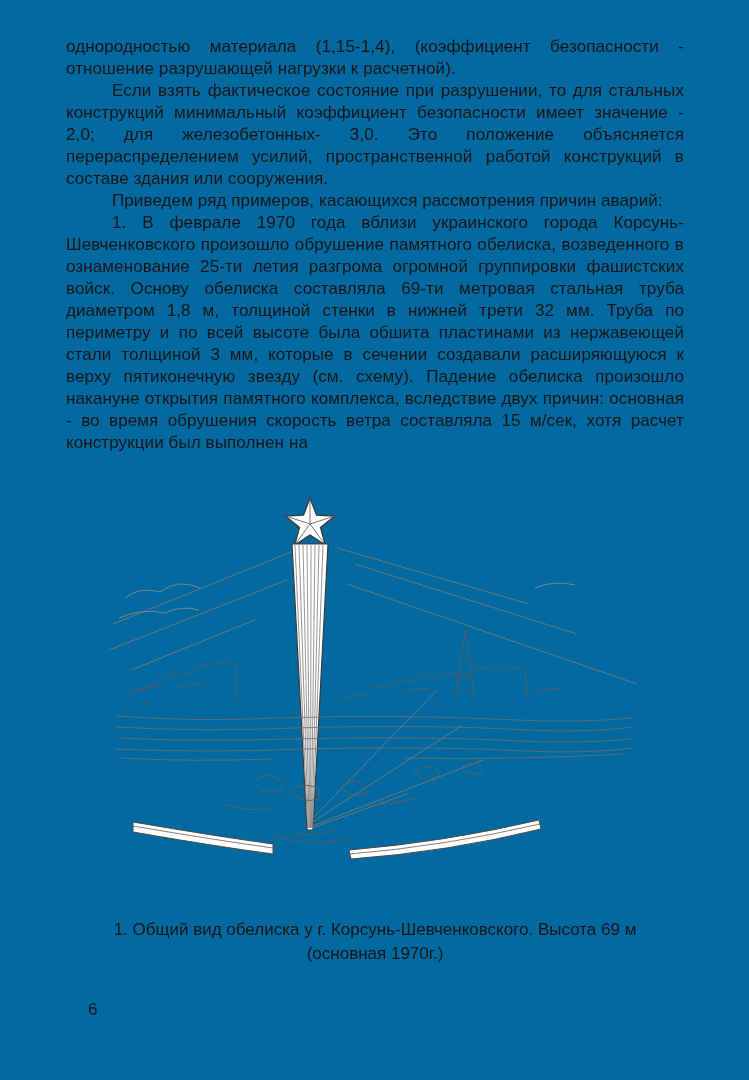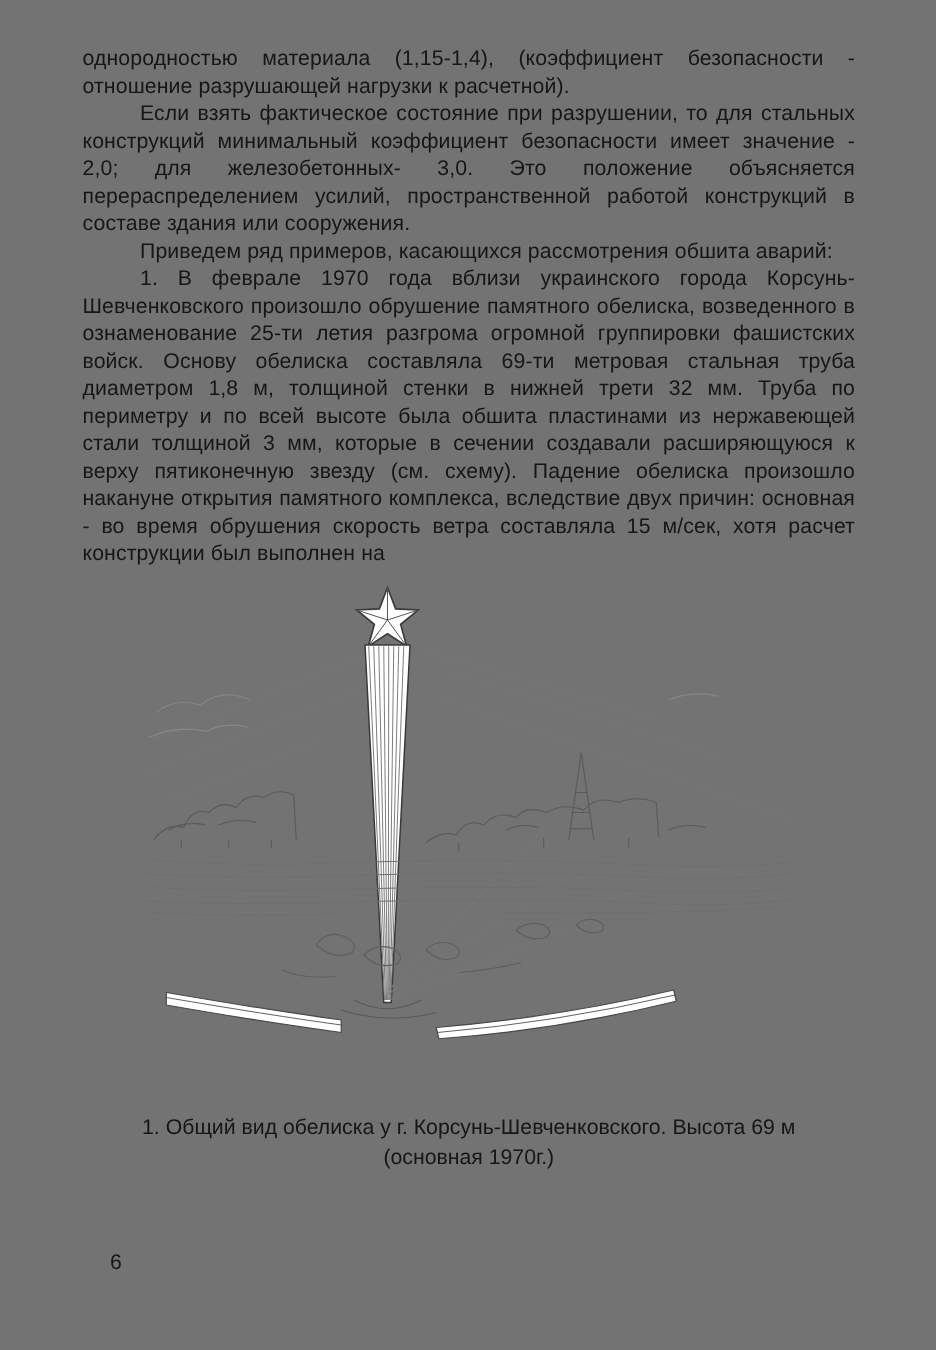--- a/index.html
+++ b/index.html
@@ -1,41 +1,41 @@
 <!DOCTYPE html>
 <html lang="ru"><head>
 <meta charset="utf-8">
 <style>
   html, body { margin: 0; padding: 0; background: #e8e8e8; }
   .page {
     position: relative;
     width: 749px;
     height: 1080px;
     margin: 0 auto;
-    background: #737373;
+    background: #0369a1;
     color: #161616;
     font-family: "Liberation Sans", "DejaVu Sans", sans-serif;
     overflow: hidden;
   }
   .text-block {
     position: absolute;
     left: 66px;
     top: 36px;
     width: 618px;
     font-size: 17px;
     line-height: 22px;
     text-align: justify;
     letter-spacing: 0.1px;
   }
   .para { margin: 0; text-indent: 46px; }
   .para.no-indent { text-indent: 0; }
   .figure-block {
     position: absolute;
     left: 66px;
-    top: 464px;
+    top: 492px;
     width: 618px;
   }
   .sketch-wrap {
     width: 540px;
     margin: 0 auto;
   }
   .sketch-wrap svg { display: block; }
   .figure-caption {
     margin-top: 16px;
     text-align: center;
@@ -50,21 +50,21 @@
   }
 </style>
 </head>
 <body>
 
 <div class="page">
 
   <div class="text-block">
     <p class="para no-indent">однородностью материала (1,15-1,4), (коэффициент безопасности - отношение разрушающей нагрузки к расчетной).</p>
     <p class="para">Если взять фактическое состояние при разрушении, то для стальных конструкций минимальный коэффициент безопасности имеет значение - 2,0; для железобетонных- 3,0. Это положение объясняется перераспределением усилий, пространственной работой конструкций в составе здания или сооружения.</p>
-    <p class="para">Приведем ряд примеров, касающихся рассмотрения обшита аварий:</p>
+    <p class="para">Приведем ряд примеров, касающихся рассмотрения причин аварий:</p>
     <p class="para">1. В феврале 1970 года вблизи украинского города Корсунь-Шевченковского произошло обрушение памятного обелиска, возведенного в ознаменование 25-ти летия разгрома огромной группировки фашистских войск. Основу обелиска составляла 69-ти метровая стальная труба диаметром 1,8 м, толщиной стенки в нижней трети 32 мм. Труба по периметру и по всей высоте была обшита пластинами из нержавеющей стали толщиной 3 мм, которые в сечении создавали расширяющуюся к верху пятиконечную звезду (см. схему). Падение обелиска произошло накануне открытия памятного комплекса, вследствие двух причин: основная - во время обрушения скорость ветра составляла 15 м/сек, хотя расчет конструкции был выполнен на</p>
   </div>
 
   <div class="figure-block">
     <div class="sketch-wrap">
       <svg width="540" height="410" viewBox="0 0 540 410" xmlns="http://www.w3.org/2000/svg" aria-label="pencil sketch of memorial obelisk">
 
         <g stroke="#777" stroke-width="0.9" fill="none">
           <path d="M8,132 L196,56"></path>
           <path d="M4,158 L182,88"></path>

